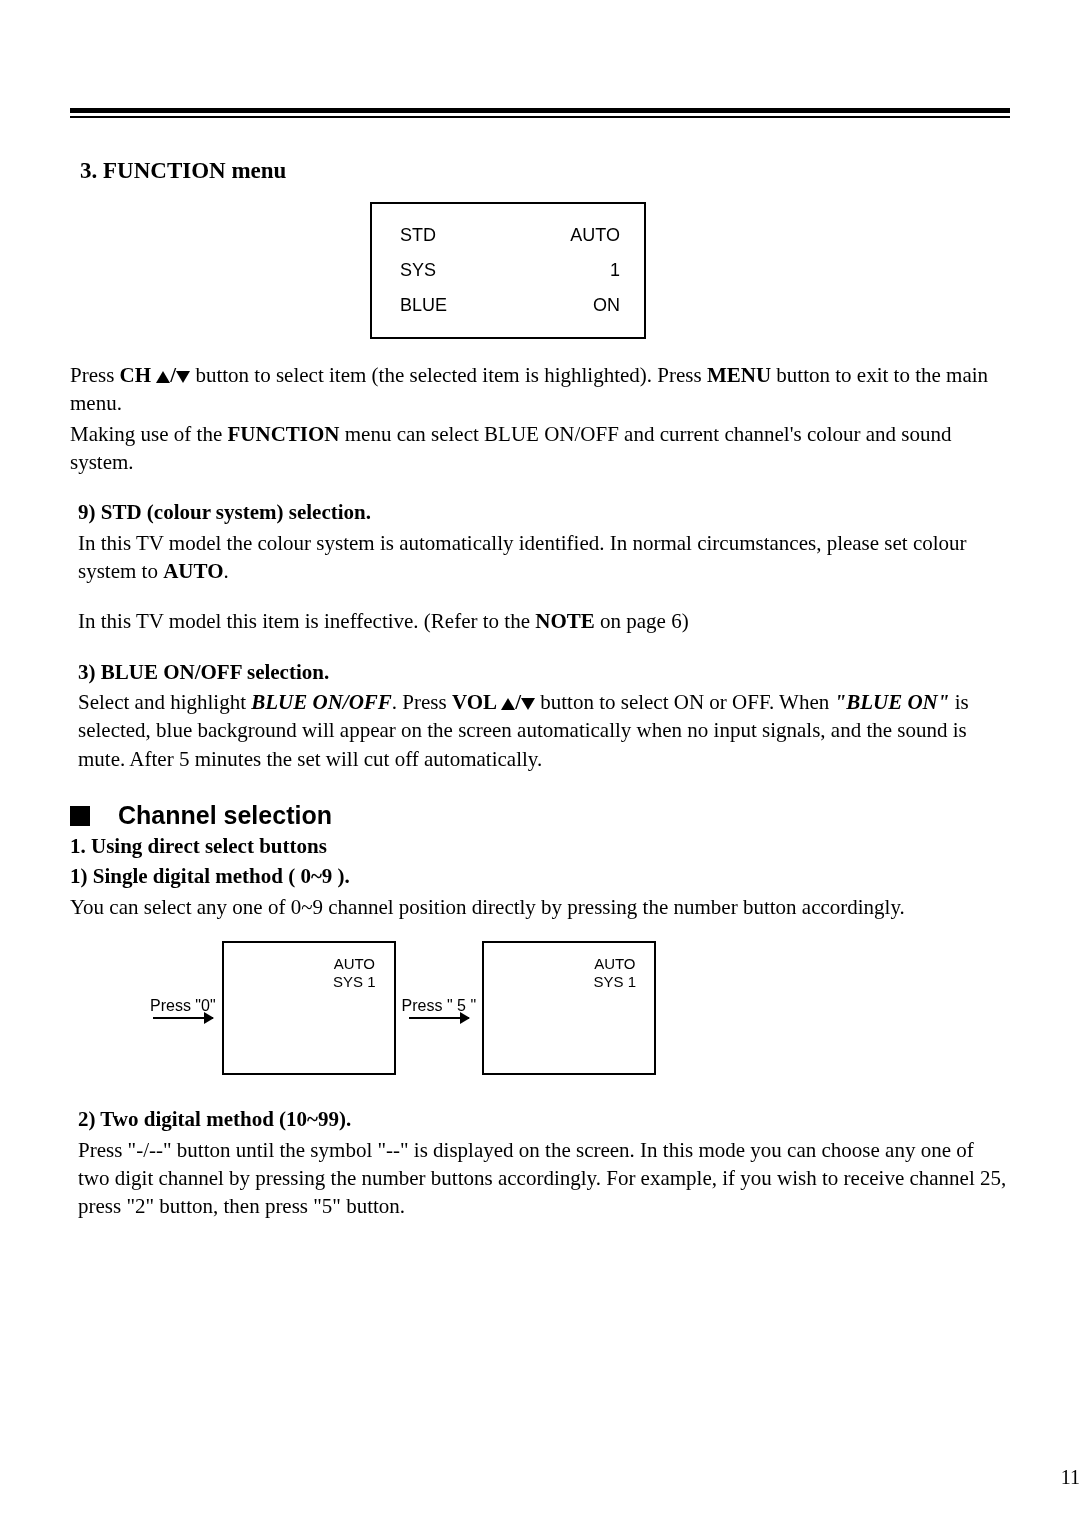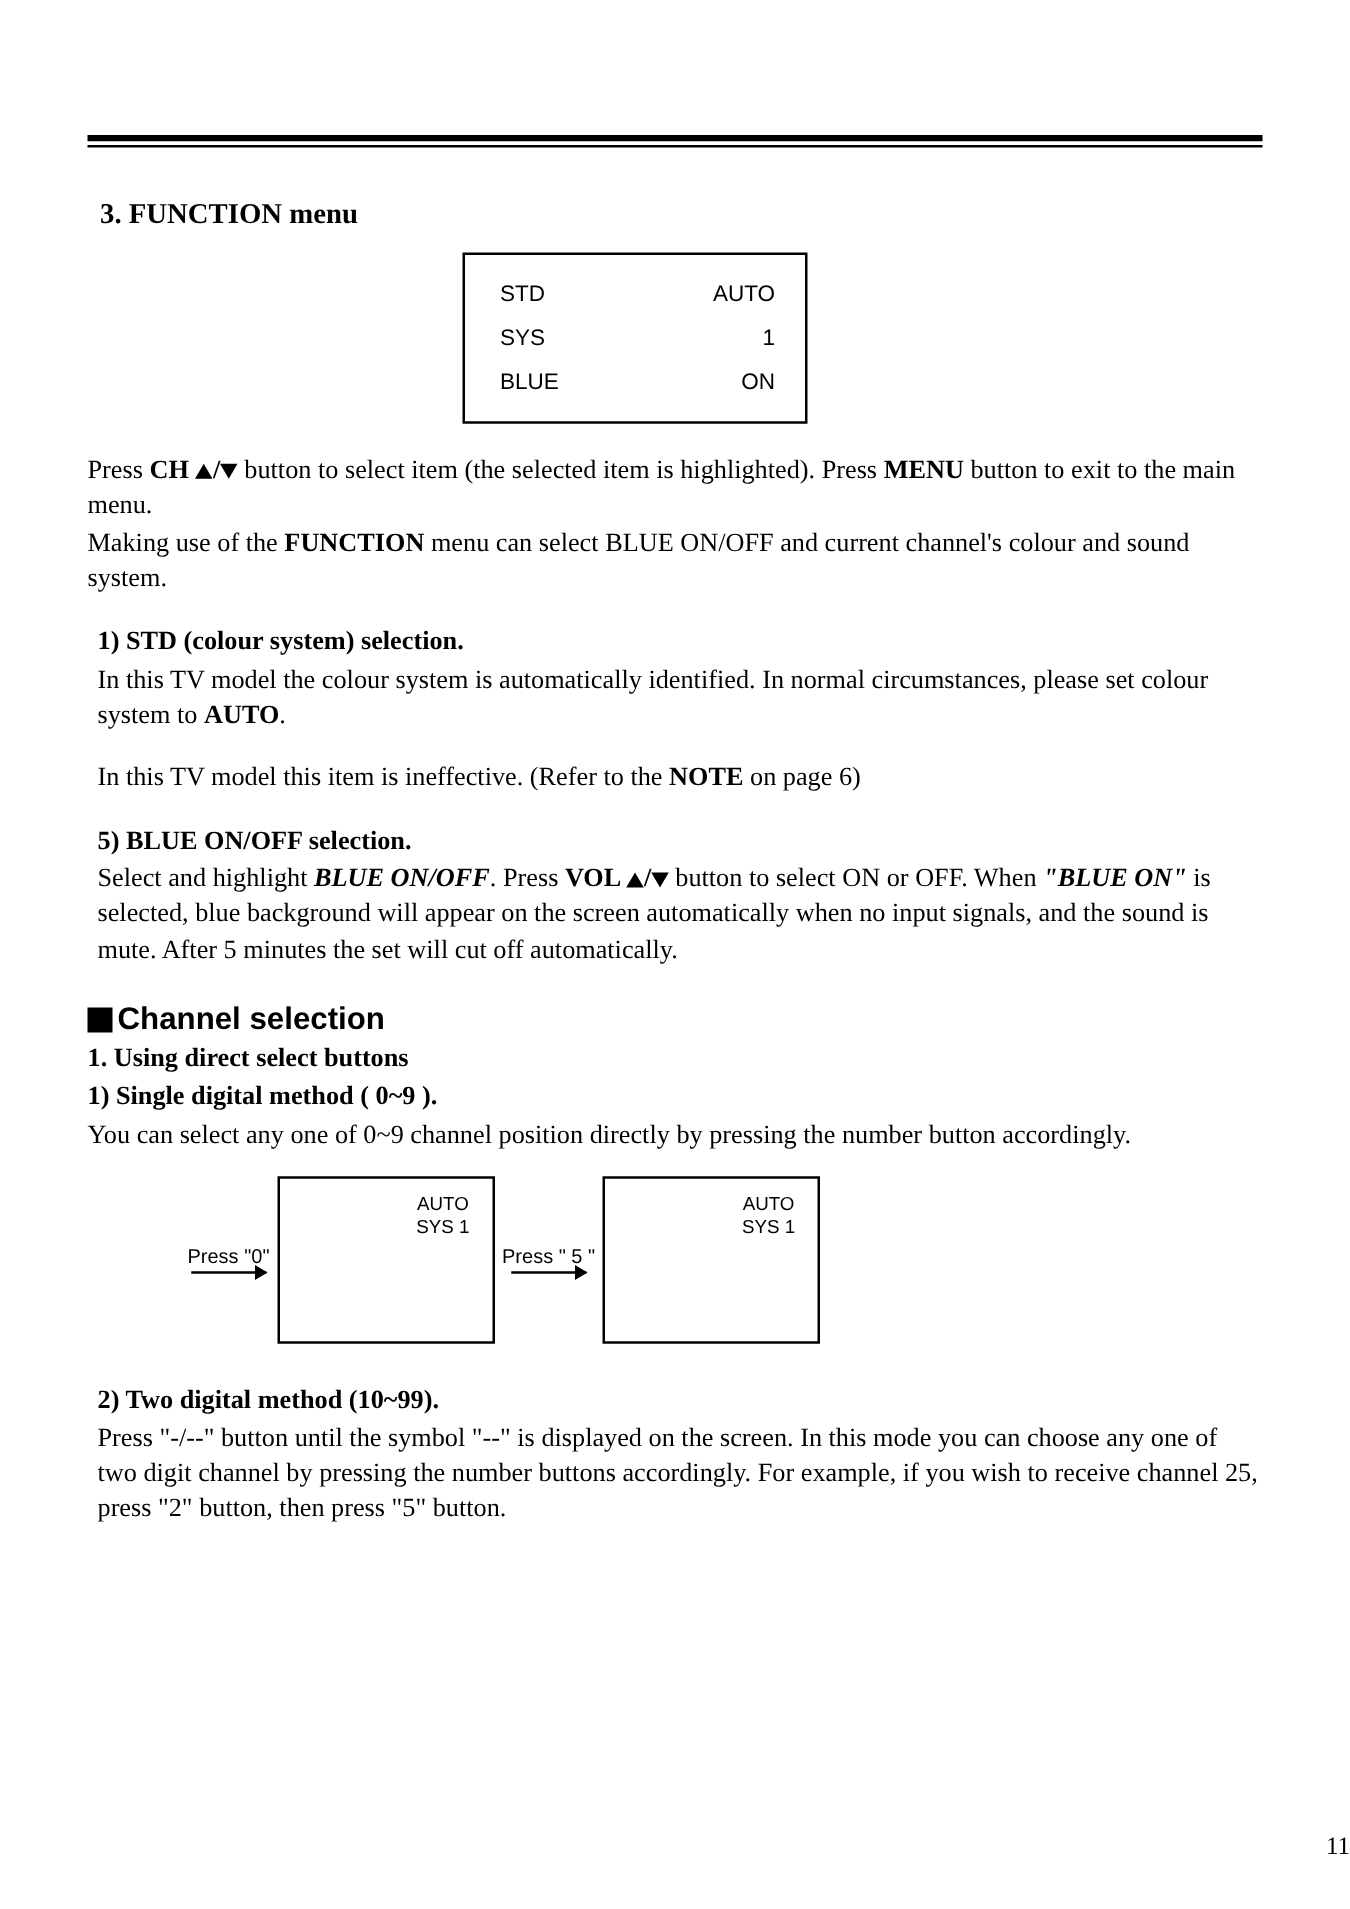--- a/index.html
+++ b/index.html
@@ -49,21 +49,21 @@
   .block {
     margin-top: 22px;
   }
   .bold { font-weight: bold; }
   .italic { font-style: italic; }
   .sub { margin-left: 8px; }
 
   .section-head {
     display: flex;
     align-items: center;
-    gap: 4px;
+    gap: 28px;
     margin-top: 28px;
     margin-bottom: 2px;
     text-align: right;
   }
   .sq {
     width: 20px;
     height: 20px;
     background: #000;
   }
   .section-title {
@@ -158,34 +158,34 @@
   </div>
 
   <p class="para">
     <span>Press </span><span class="bold">CH </span><span class="tri tri-up"></span><span class="bold">/</span><span class="tri tri-down"></span><span> button  to select item (the selected item is highlighted). Press </span><span class="bold">MENU</span><span> button to exit to the main menu.</span>
   </p>
   <p class="para">
     <span>Making use of the </span><span class="bold">FUNCTION</span><span> menu can select BLUE ON/OFF and current channel's colour and sound system.</span>
   </p>
 
   <div class="block sub">
-    <div class="para bold">1) STD (colour system) selection.</div>
+    <div class="para bold">9) STD (colour system) selection.</div>
     <p class="para">
       <span>In this TV model the colour system is automatically identified. In normal circumstances, please set colour system to </span><span class="bold">AUTO</span><span>.</span>
     </p>
   </div>
 
   <div class="block sub">
     <p class="para">
       <span>In this TV model this item is ineffective. (Refer to the </span><span class="bold">NOTE</span><span> on page 6)</span>
     </p>
   </div>
 
   <div class="block sub">
-    <div class="para bold">5) BLUE ON/OFF selection.</div>
+    <div class="para bold">3) BLUE ON/OFF selection.</div>
     <p class="para">
       <span>Select and highlight </span><span class="bold italic">BLUE ON/OFF</span><span>. Press </span><span class="bold">VOL </span><span class="tri tri-up"></span><span class="bold">/</span><span class="tri tri-down"></span><span> button to select ON or OFF. When </span><span class="bold italic">"BLUE ON"</span><span> is selected, blue background will appear on the screen automatically when no input signals, and the sound is mute. After 5 minutes the set will cut off automatically.</span>
     </p>
   </div>
 
   <div class="section-head">
     <span class="sq"></span>
     <span class="section-title">Channel selection</span>
   </div>
 

